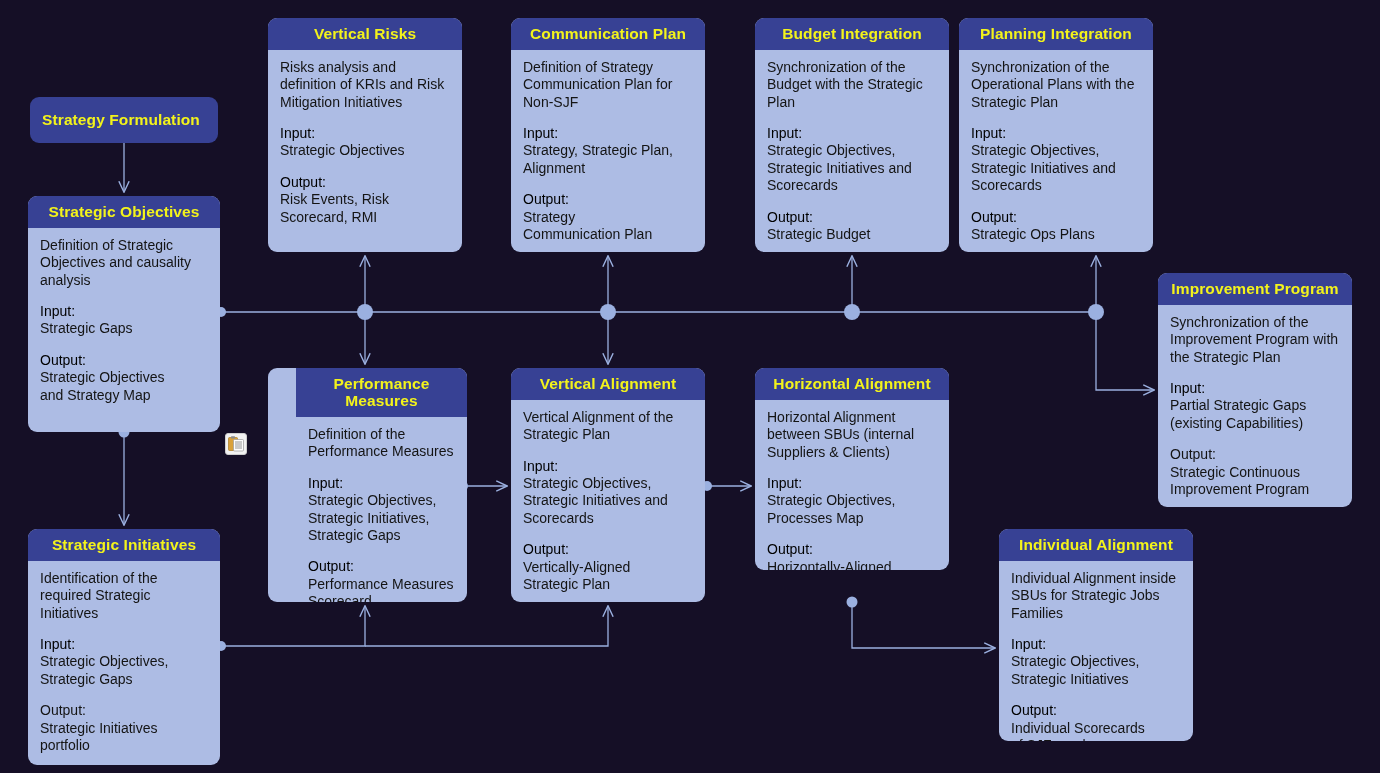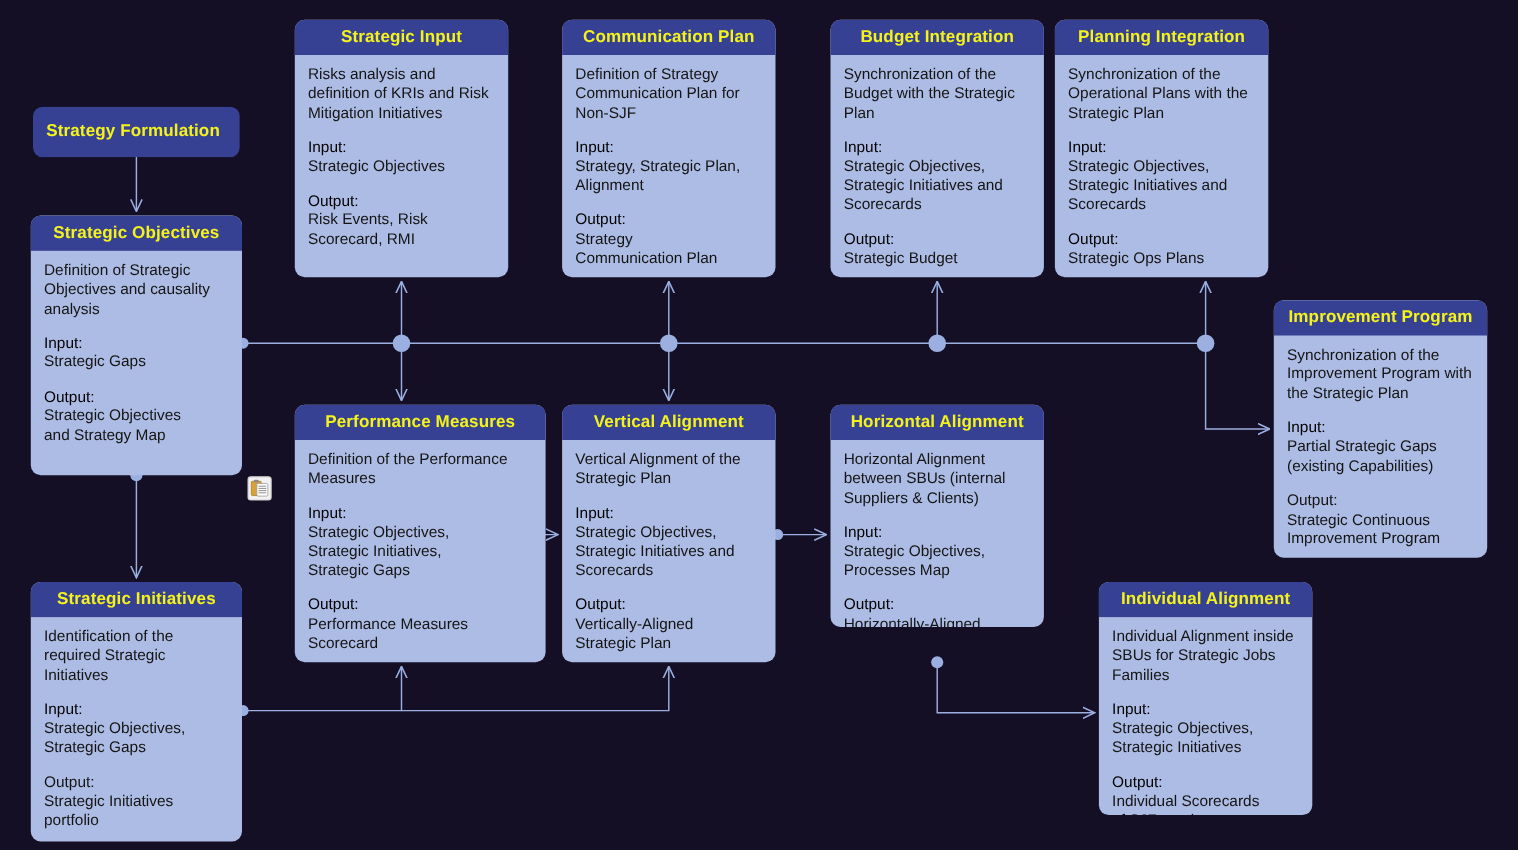--- a/index.html
+++ b/index.html
@@ -142,21 +142,21 @@
             <div class="sec-val">Strategic Gaps</div>
           </div>
           <div class="sec">
             <div class="sec-label">Output:</div>
             <div class="sec-val">Strategic Objectives
 and Strategy Map</div>
           </div>
         </div>
       </div>
       <div class="node" style="left: 268px; top: 18px; width: 194px; height: 234px;">
-        <div class="node-header">Strategic Input</div>
+        <div class="node-header">Vertical Risks</div>
         <div class="node-body">
           <div class="desc">Risks analysis and definition of KRIs and Risk Mitigation Initiatives</div>
           <div class="sec">
             <div class="sec-label">Input:</div>
             <div class="sec-val">Strategic Objectives</div>
           </div>
           <div class="sec">
             <div class="sec-label">Output:</div>
             <div class="sec-val">Risk Events, Risk
 Scorecard, RMI</div>
@@ -220,21 +220,21 @@
             <div class="sec-val">Partial Strategic Gaps
 (existing Capabilities)</div>
           </div>
           <div class="sec">
             <div class="sec-label dark">Output:</div>
             <div class="sec-val">Strategic Continuous
 Improvement Program</div>
           </div>
         </div>
       </div>
-      <div class="node" style="left: 268px; top: 368px; width: 228px; height: 234px;">
+      <div class="node" style="left: 268px; top: 368px; width: 199px; height: 234px; padding-left: 28px;">
         <div class="node-header">Performance Measures</div>
         <div class="node-body">
           <div class="desc">Definition of the Performance Measures</div>
           <div class="sec">
             <div class="sec-label">Input:</div>
             <div class="sec-val">Strategic Objectives,
 Strategic Initiatives,
 Strategic Gaps</div>
           </div>
           <div class="sec">

